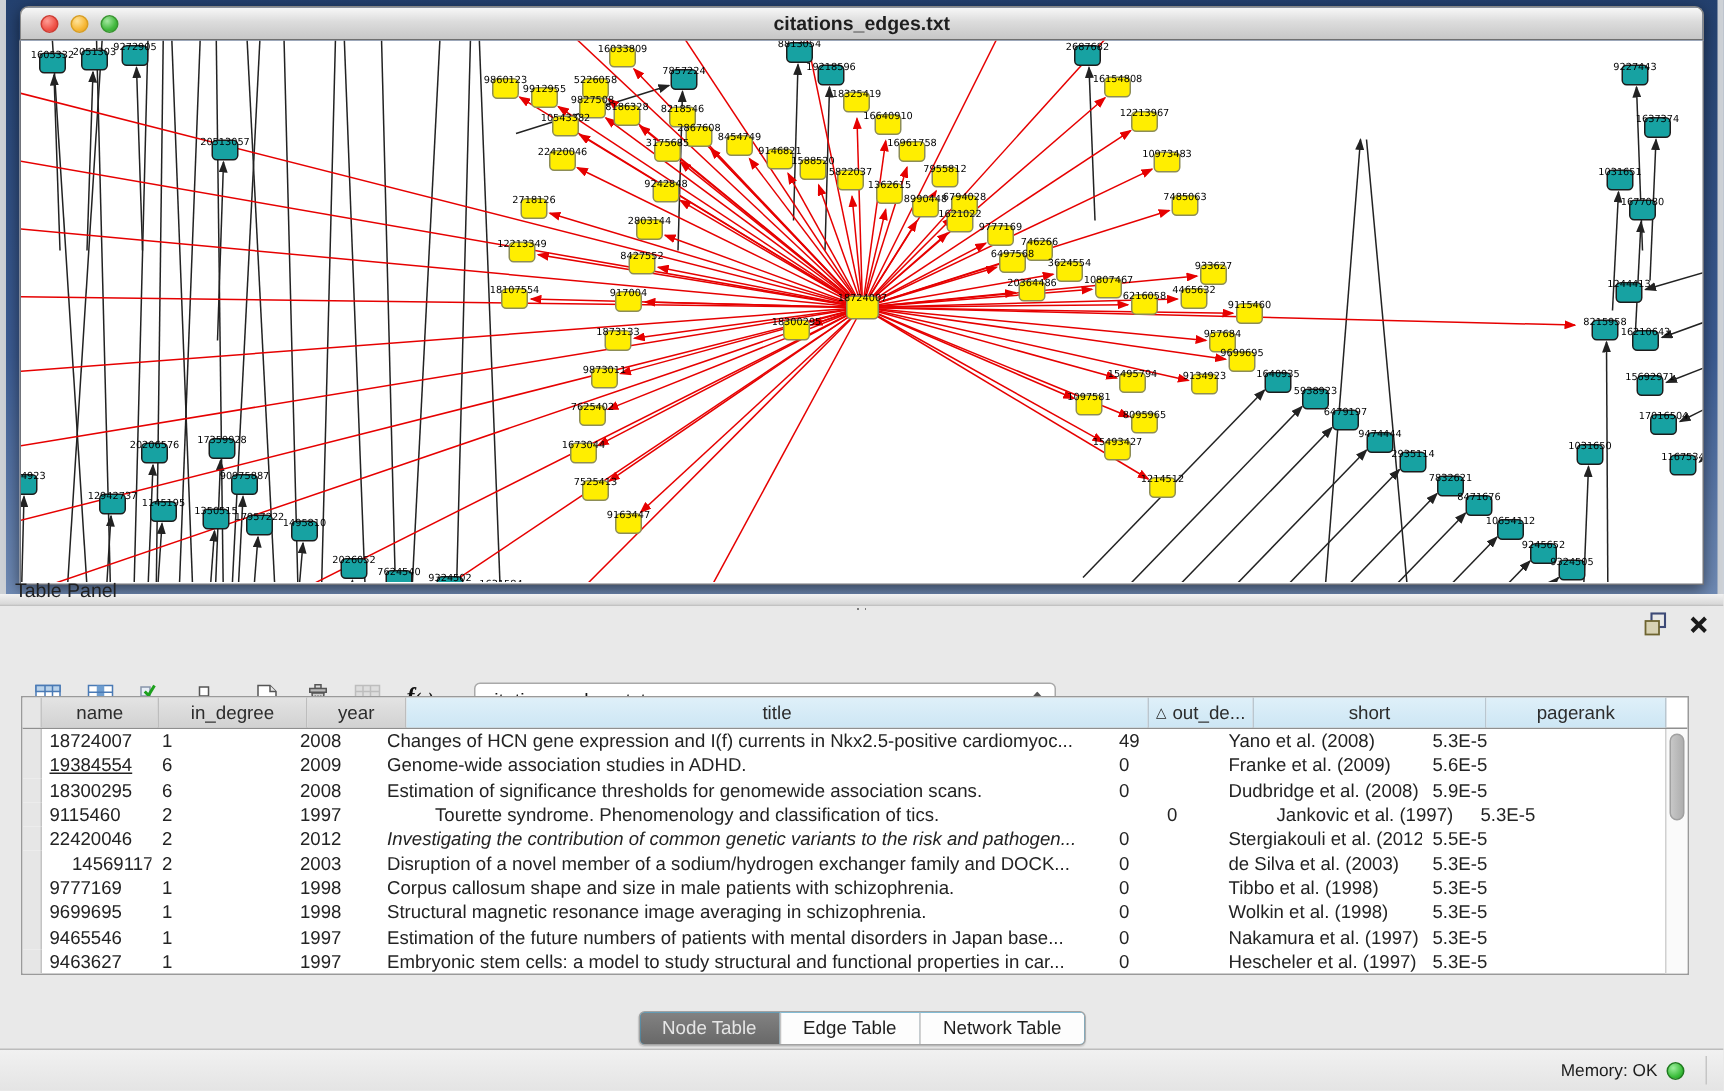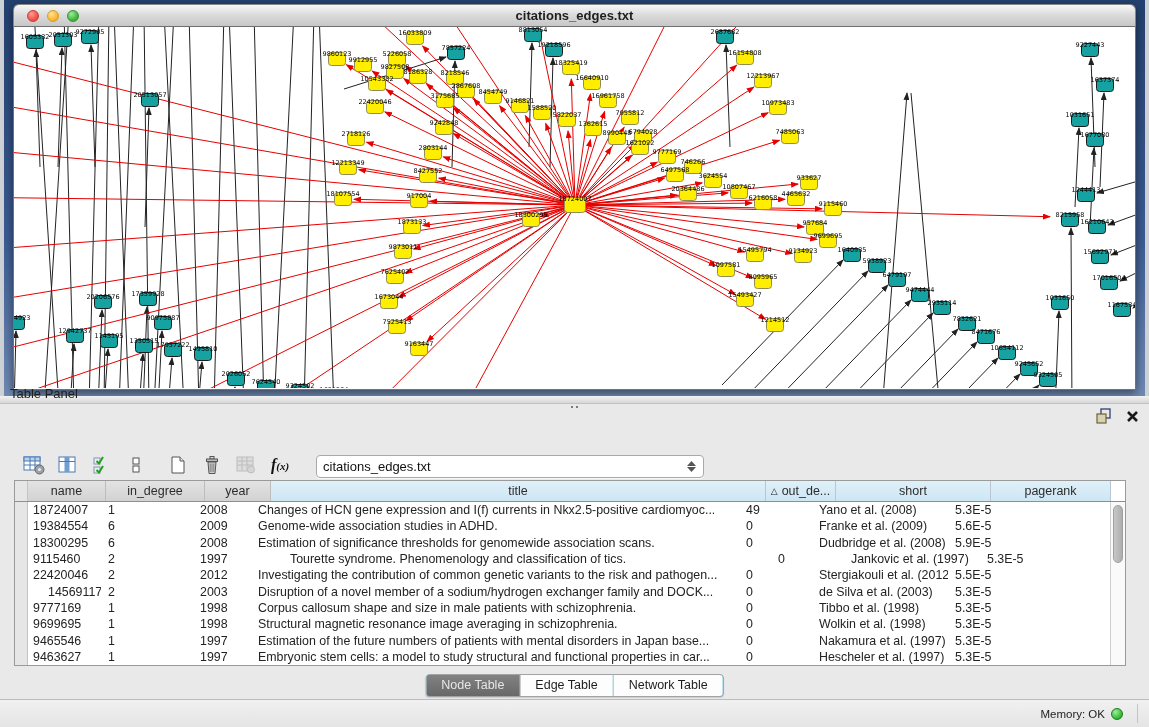--- a/index.html
+++ b/index.html
@@ -47,21 +47,21 @@
   .toolbar .icon-btn:first-child{margin-left:6px;}
   .fx{font-family:"Liberation Serif",serif;font-style:italic;font-weight:bold;font-size:16px;color:#111;}
   .fx small{font-size:11px;}
   .combo{margin-left:16px;width:388px;height:23px;box-sizing:border-box;background:#fff;
     border:1px solid #a9a9a9;border-radius:4px;display:flex;align-items:center;
     font-size:13px;color:#111;padding:0 6px;box-shadow:0 1px 0 rgba(255,255,255,.7);}
   .combo .combo-label{flex:1;}
   .combo .arrows{width:12px;display:flex;flex-direction:column;align-items:center;gap:1px;}
 
   
-  .table-wrap{position:absolute;left:14px;top:480px;width:1112px;height:186px;
+  .table-wrap{position:absolute;left:14px;top:464px;width:1112px;height:186px;
     box-sizing:border-box;background:#fff;border:1px solid #9a9a9a;overflow:hidden;}
   .thead{display:flex;height:20px;border-bottom:1px solid #8f8f8f;font-size:12.5px;color:#2c2c2c;}
   .th{box-sizing:border-box;border-right:1px solid #b9c6cf;display:flex;align-items:center;justify-content:center;
       background:linear-gradient(#dff0f9,#cde6f4);overflow:hidden;white-space:nowrap;}
   .th.gray{background:linear-gradient(#e3e3e3,#d2d2d2);border-right:1px solid #bdbdbd;}
   .th .sort{font-size:9px;margin-right:4px;color:#222;}
   .gutter{width:13px;box-sizing:border-box;background:#e6e6e6;border-right:1px solid #c3c3c3;}
   .tbody{font-size:12.4px;color:#232323;}
   .tr{display:flex;height:16.3px;align-items:center;}
   .td{box-sizing:border-box;overflow:hidden;white-space:nowrap;}
@@ -587,21 +587,21 @@
         <div class="td" style="width: 73px; padding-left: 5px;">18724007</div>
         <div class="td" style="width: 92px; padding-left: 7px;">1</div>
         <div class="td" style="width: 59px; padding-left: 7px;">2008</div>
         <div class="td" style="width: 489px; padding-left: 6px;">Changes of HCN gene expression and I(f) currents in Nkx2.5-positive cardiomyoc...</div>
         <div class="td" style="width: 65px; padding-left: 5px;">49</div>
         <div class="td" style="width: 142px; padding-left: 13px;">Yano et al. (2008)</div>
         <div class="td" style="width: 113px; padding-left: 7px;">5.3E-5</div>
       </div>
       <div class="tr">
         <div class="gutter"></div>
-        <div class="td" style="width: 73px; padding-left: 5px;">19384554</div>
+        <div class="td" style="width: 73px; padding-left: 5px; text-decoration: underline;">19384554</div>
         <div class="td" style="width: 92px; padding-left: 7px;">6</div>
         <div class="td" style="width: 59px; padding-left: 7px;">2009</div>
         <div class="td" style="width: 489px; padding-left: 6px;">Genome-wide association studies in ADHD.</div>
         <div class="td" style="width: 65px; padding-left: 5px;">0</div>
         <div class="td" style="width: 142px; padding-left: 13px;">Franke et al. (2009)</div>
         <div class="td" style="width: 113px; padding-left: 7px;">5.6E-5</div>
       </div>
       <div class="tr">
         <div class="gutter"></div>
         <div class="td" style="width: 73px; padding-left: 5px;">18300295</div>
@@ -620,21 +620,21 @@
         <div class="td" style="width: 489px; padding-left: 6px; margin-left: 32px;">Tourette syndrome. Phenomenology and classification of tics.</div>
         <div class="td" style="width: 65px; padding-left: 5px;">0</div>
         <div class="td" style="width: 142px; padding-left: 13px;">Jankovic et al. (1997)</div>
         <div class="td" style="width: 113px; padding-left: 7px;">5.3E-5</div>
       </div>
       <div class="tr">
         <div class="gutter"></div>
         <div class="td" style="width: 73px; padding-left: 5px;">22420046</div>
         <div class="td" style="width: 92px; padding-left: 7px;">2</div>
         <div class="td" style="width: 59px; padding-left: 7px;">2012</div>
-        <div class="td" style="width: 489px; padding-left: 6px;">Investigating the contribution of common genetic variants to the risk and pathogen...</div>
+        <div class="td" style="width: 489px; padding-left: 6px; font-style: italic;">Investigating the contribution of common genetic variants to the risk and pathogen...</div>
         <div class="td" style="width: 65px; padding-left: 5px;">0</div>
         <div class="td" style="width: 142px; padding-left: 13px;">Stergiakouli et al. (2012)</div>
         <div class="td" style="width: 113px; padding-left: 7px;">5.5E-5</div>
       </div>
       <div class="tr">
         <div class="gutter"></div>
         <div class="td" style="width: 73px; padding-left: 20px; text-align: center;">14569117</div>
         <div class="td" style="width: 92px; padding-left: 7px;">2</div>
         <div class="td" style="width: 59px; padding-left: 7px;">2003</div>
         <div class="td" style="width: 489px; padding-left: 6px;">Disruption of a novel member of a sodium/hydrogen exchanger family and DOCK...</div>

